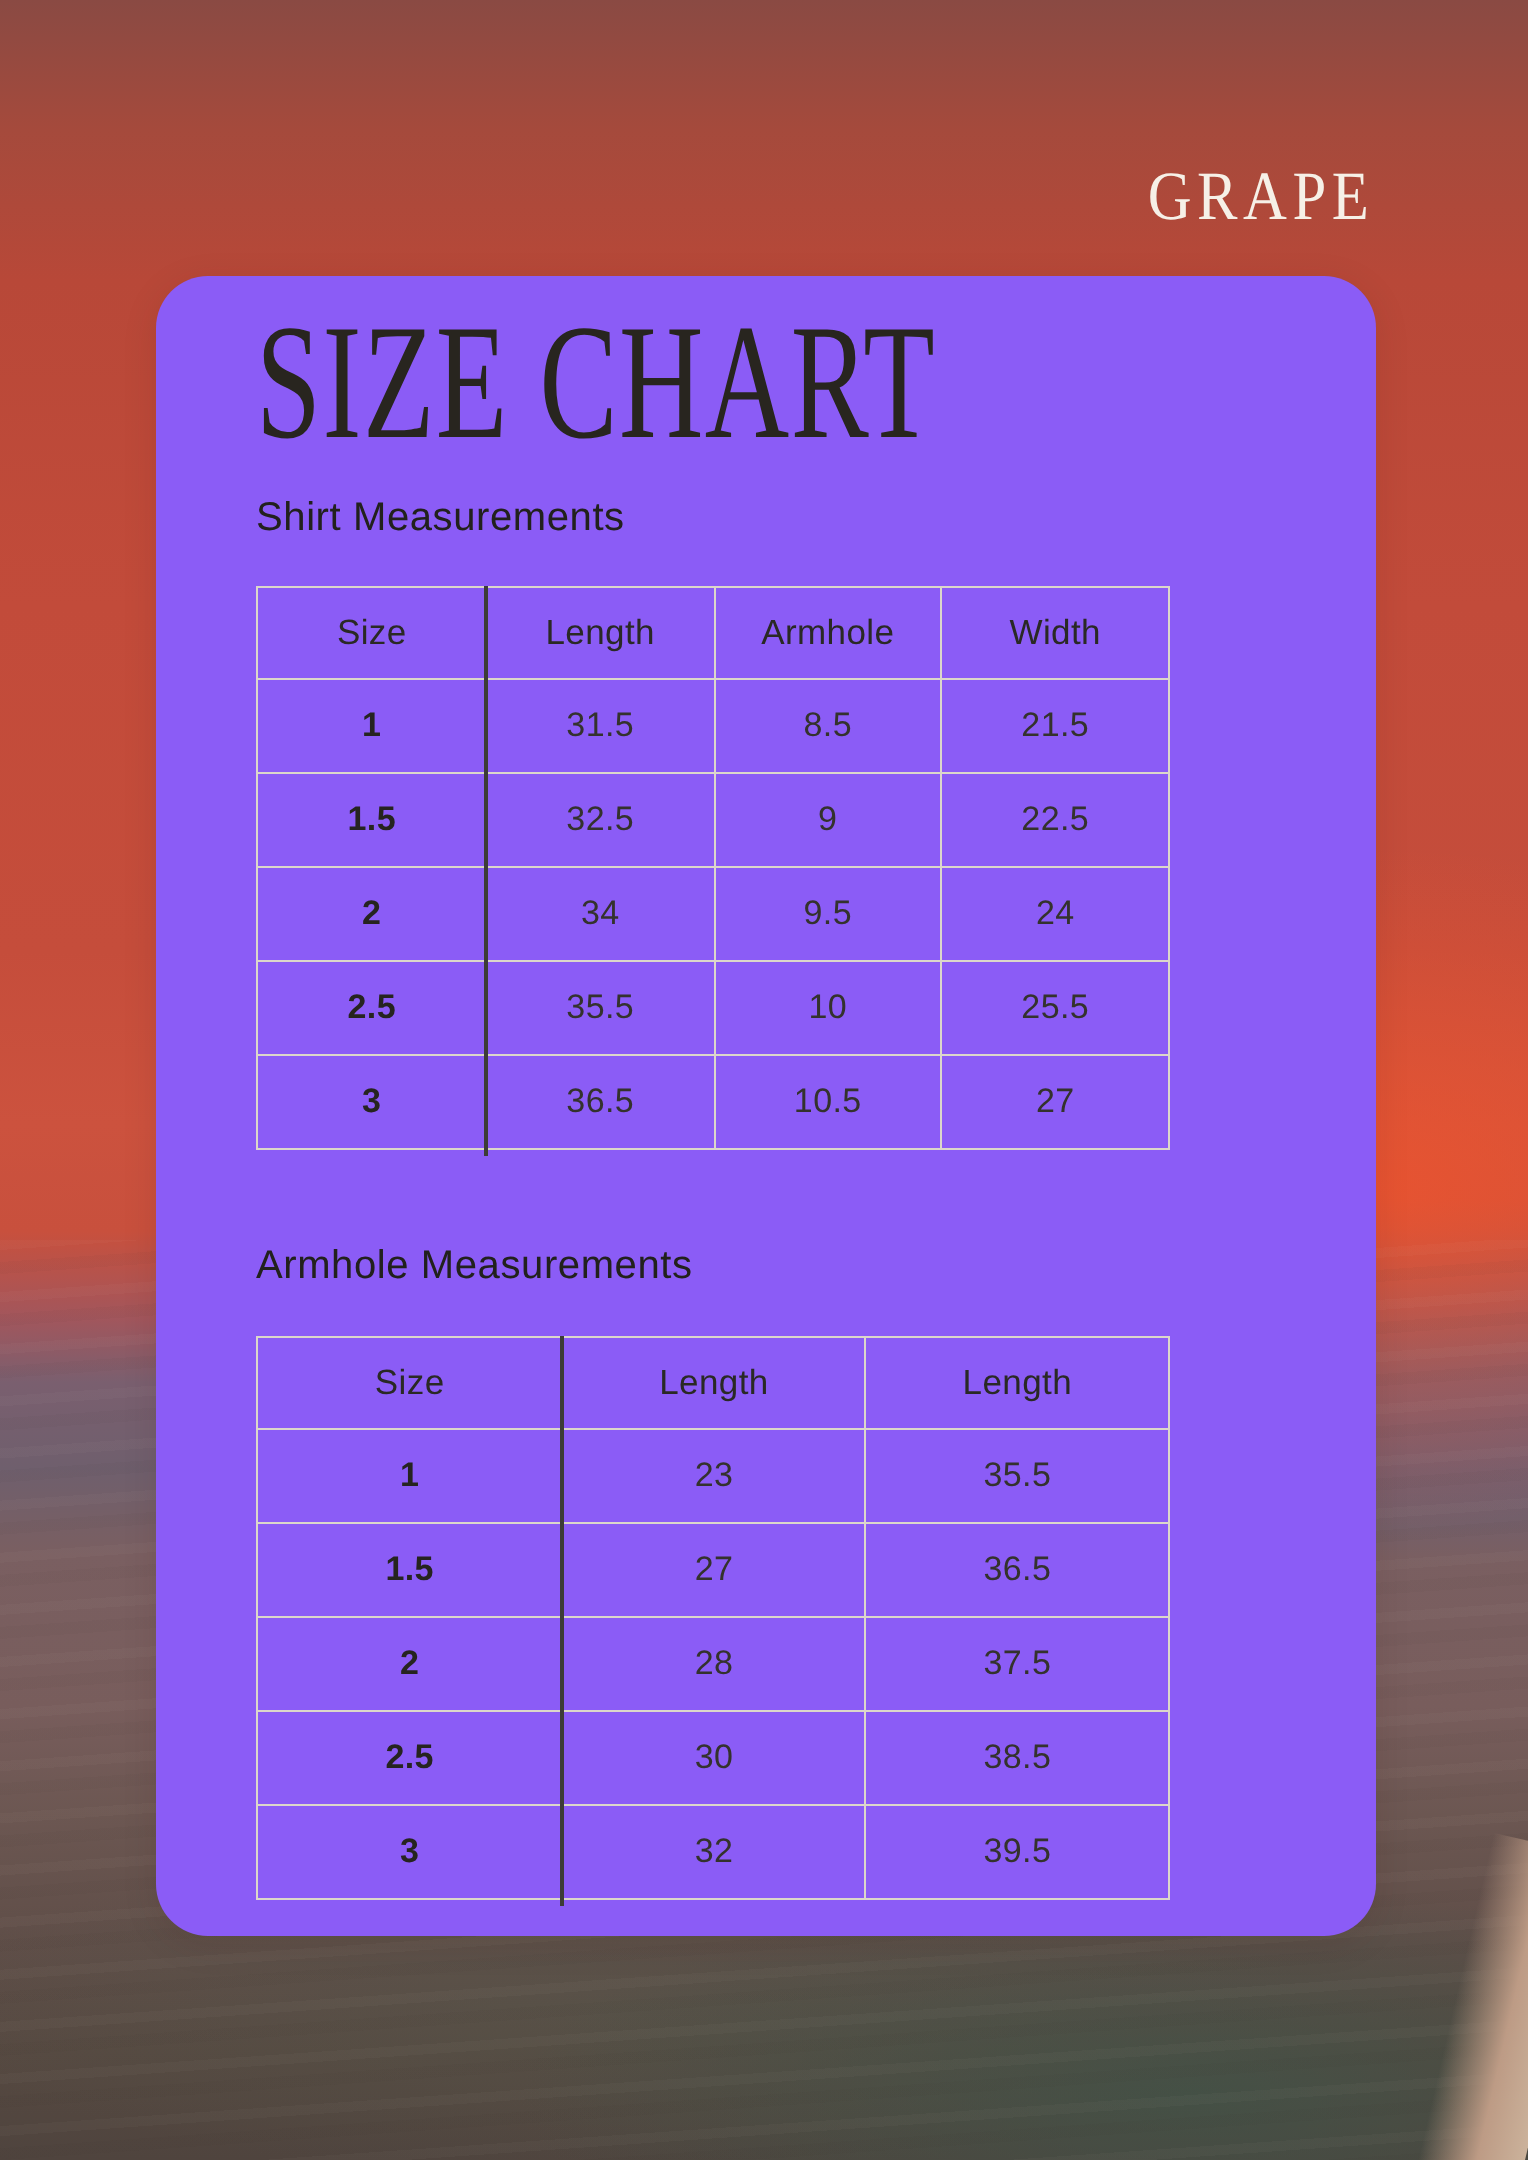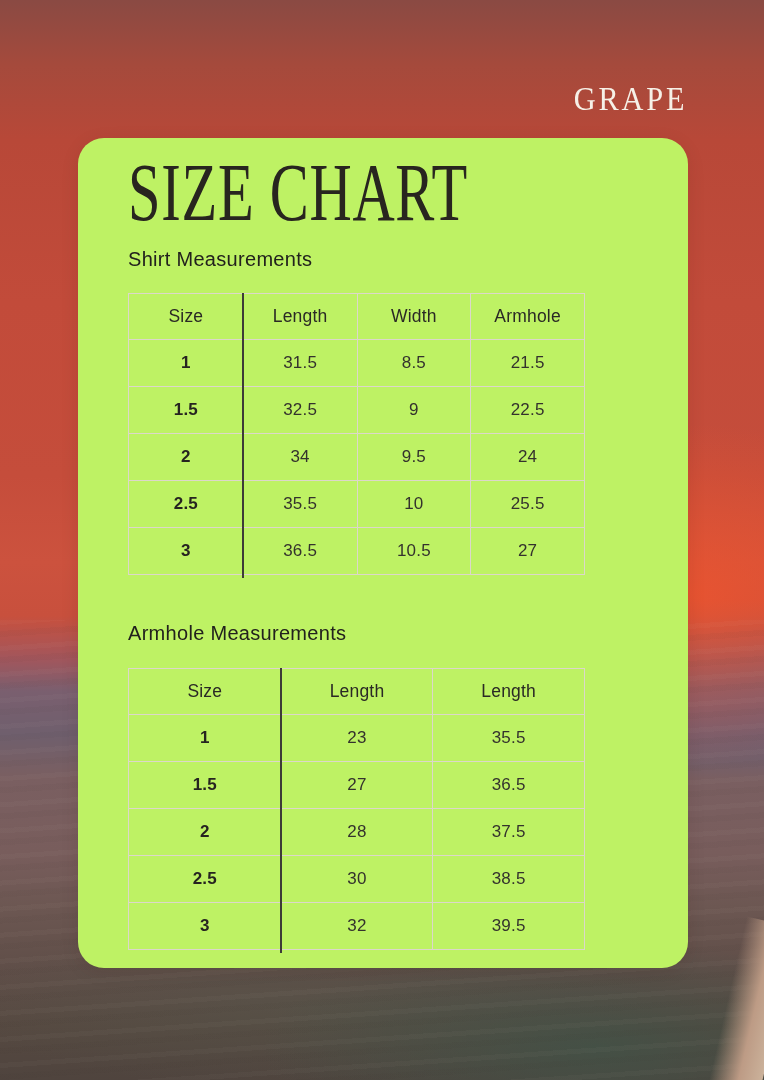--- a/index.html
+++ b/index.html
@@ -37,21 +37,21 @@
   .brand {
     position:absolute; top:82px; right:77px;
     font-family:"Liberation Serif", serif; font-weight:400;
     font-size:33px; line-height:1; letter-spacing:3px; color:#f6f0e7;
     transform:scale(.92,1.05); transform-origin:right top;
   }
 
   
   .card {
     position:absolute; left:78px; top:138px; width:610px; height:830px;
-    background:#bef264; border-radius:26px;
+    background:#8b5cf6; border-radius:26px;
     box-shadow:0 4px 18px rgba(60,20,10,.10);
   }
   .page-title {
     position:absolute; left:50px; top:13px;
     font-family:"Liberation Serif", serif; font-weight:400;
     font-size:79px; line-height:1; letter-spacing:1px; color:#28251f;
     transform:scale(.74,1.04); transform-origin:left top; white-space:nowrap;
   }
   .section-heading {
     position:absolute; left:50px;
@@ -94,22 +94,22 @@
 <div class="brand">GRAPE</div>
 
 <div class="card">
   <div class="page-title">SIZE CHART</div>
 
   <div class="section-heading heading-shirt">Shirt Measurements</div>
   <div class="mtable shirt">
       <div class="trow thead">
         <div class="tcell th">Size</div>
         <div class="tcell th">Length</div>
+        <div class="tcell th">Armhole</div>
         <div class="tcell th">Width</div>
-        <div class="tcell th">Armhole</div>
       </div>
       <div class="trow">
         <div class="tcell size">1</div>
         <div class="tcell">31.5</div>
         <div class="tcell">8.5</div>
         <div class="tcell">21.5</div>
       </div>
       <div class="trow">
         <div class="tcell size">1.5</div>
         <div class="tcell">32.5</div>

